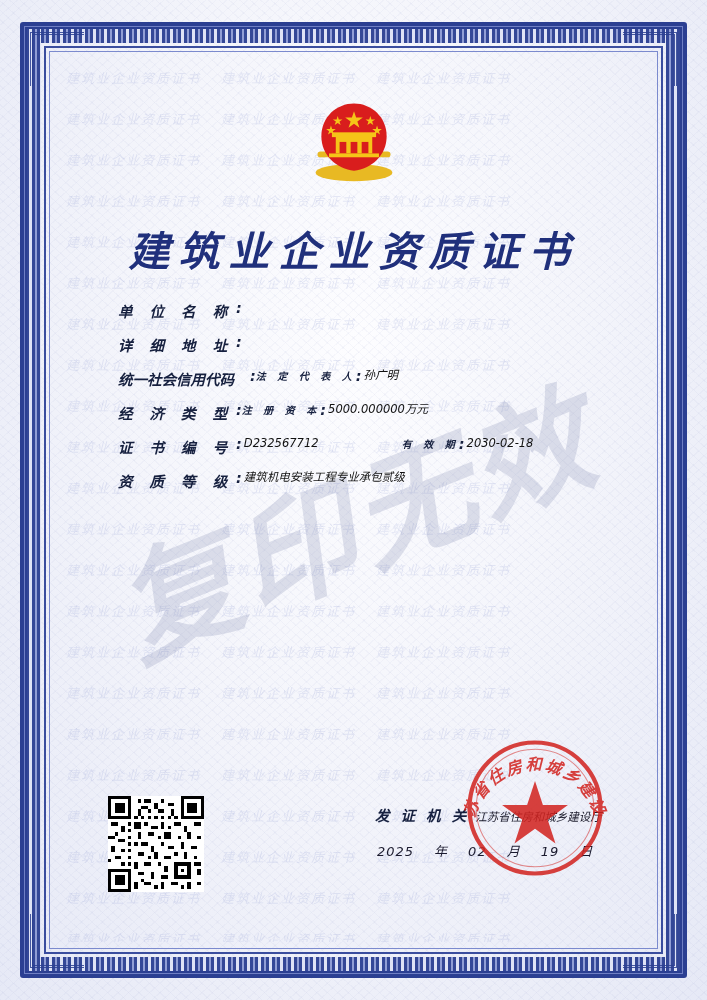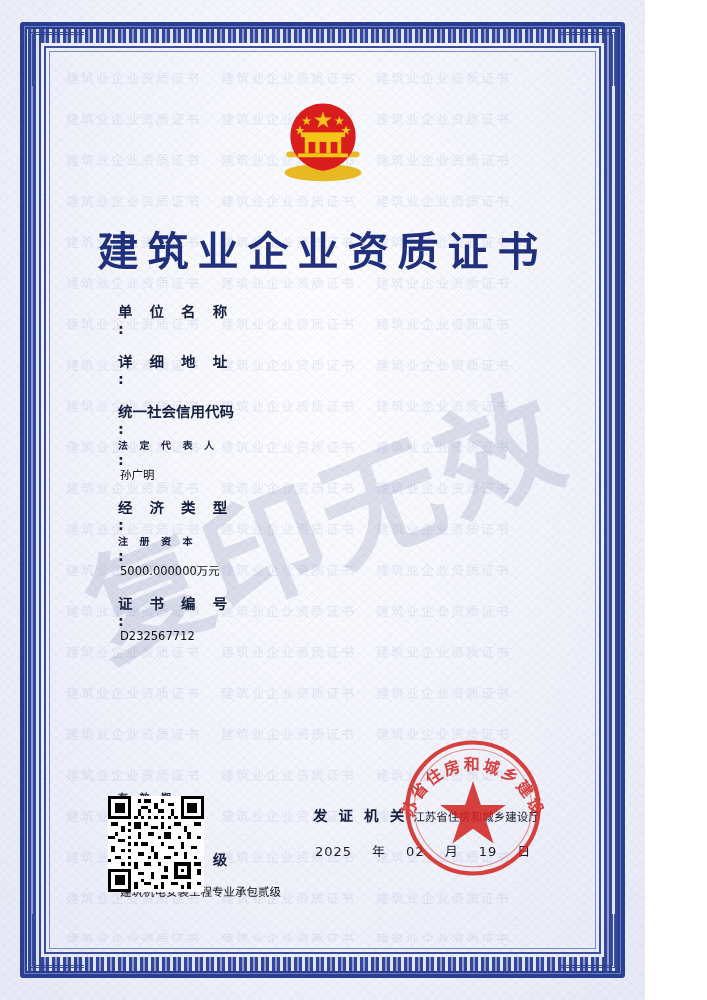--- a/index.html
+++ b/index.html
@@ -9,24 +9,25 @@
   }
   body {
     width: 707px; height: 1000px;
     font-family: "DejaVu Sans", "Liberation Sans", sans-serif;
     overflow: hidden;
   }
 
   
   .certificate {
     position: relative;
-    width: 645px; height: 1000px;
+    width: 707px; height: 1000px;
     background:
       radial-gradient(ellipse at 50% 35%, #fdfdff 0%, #f4f5fb 45%, #eceef8 75%, #e6e9f6 100%);
     overflow: hidden;
+    font-style: italic;
   }
 
   
   .bg-texture {
     position: absolute; inset: 0;
     background-image:
       repeating-linear-gradient(42deg, rgba(120,130,190,0.055) 0px, rgba(120,130,190,0.055) 1px, transparent 1px, transparent 7px),
       repeating-linear-gradient(-42deg, rgba(120,130,190,0.05) 0px, rgba(120,130,190,0.05) 1px, transparent 1px, transparent 7px);
     pointer-events: none;
   }
@@ -141,21 +142,20 @@
     position: absolute;
     left: 118px; right: 60px; top: 300px;
     font-size: 13px;
     color: #1a1a2e;
   }
   .row {
     display: flex;
     align-items: flex-start;
     margin-bottom: 13px;
     min-height: 19px;
-    flex-direction: column;
   }
   .lbl {
     font-size: 14.5px;
     font-weight: bold;
     color: #16203f;
     white-space: nowrap;
     flex: none;
   }
   .lbl.w7 { width: 118px; letter-spacing: 6px; }
   .lbl.code { width: 132px; letter-spacing: 0px; }

